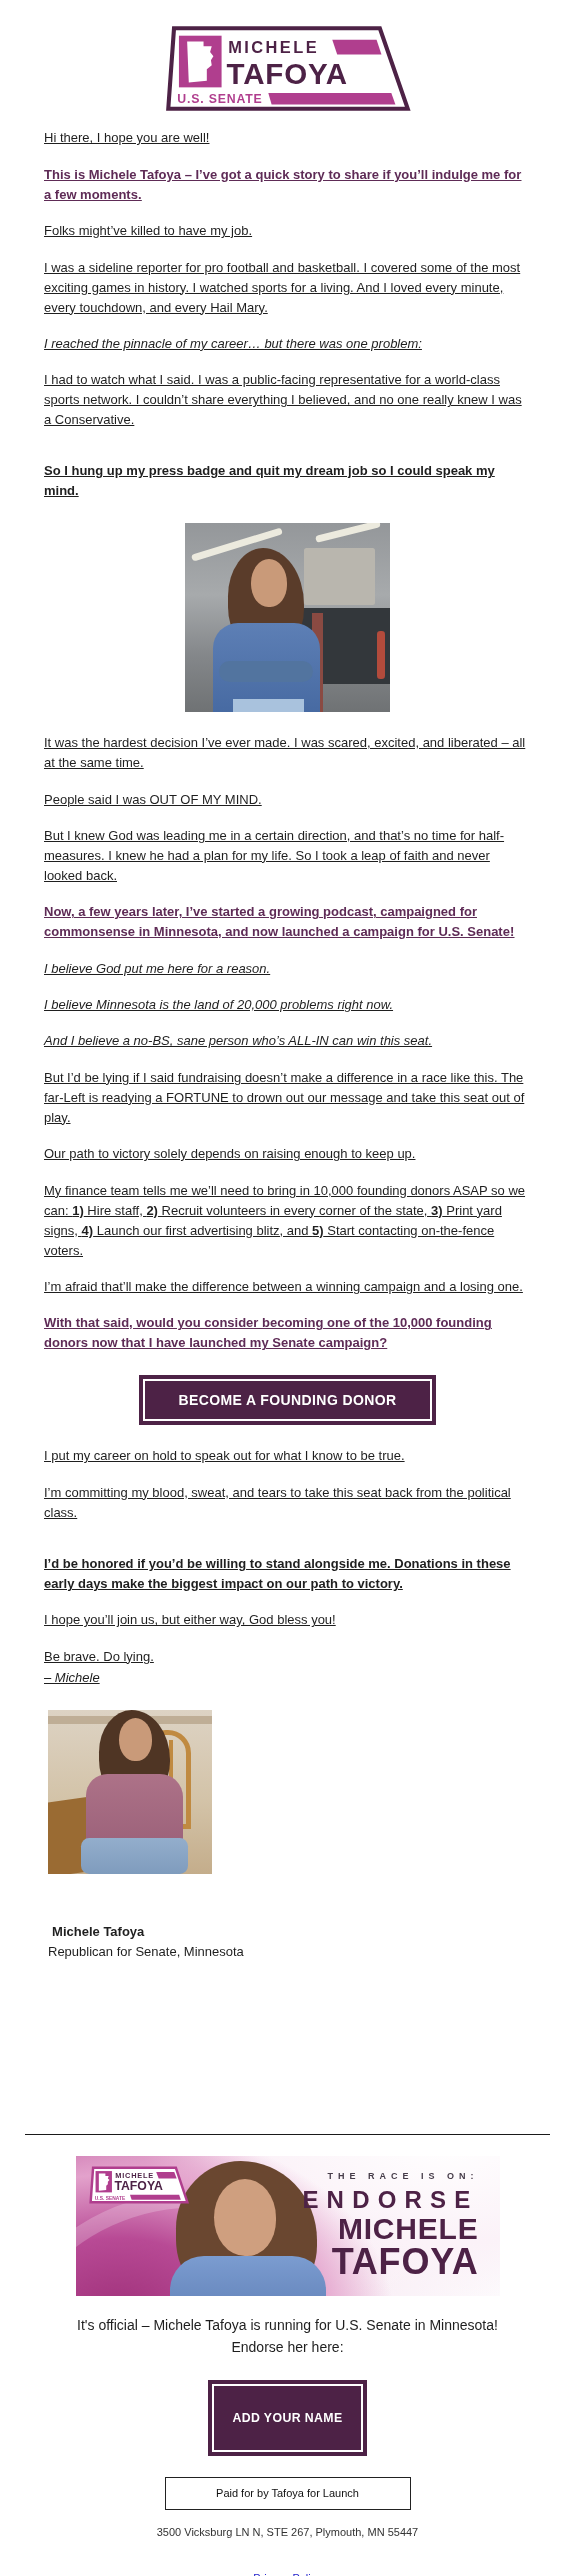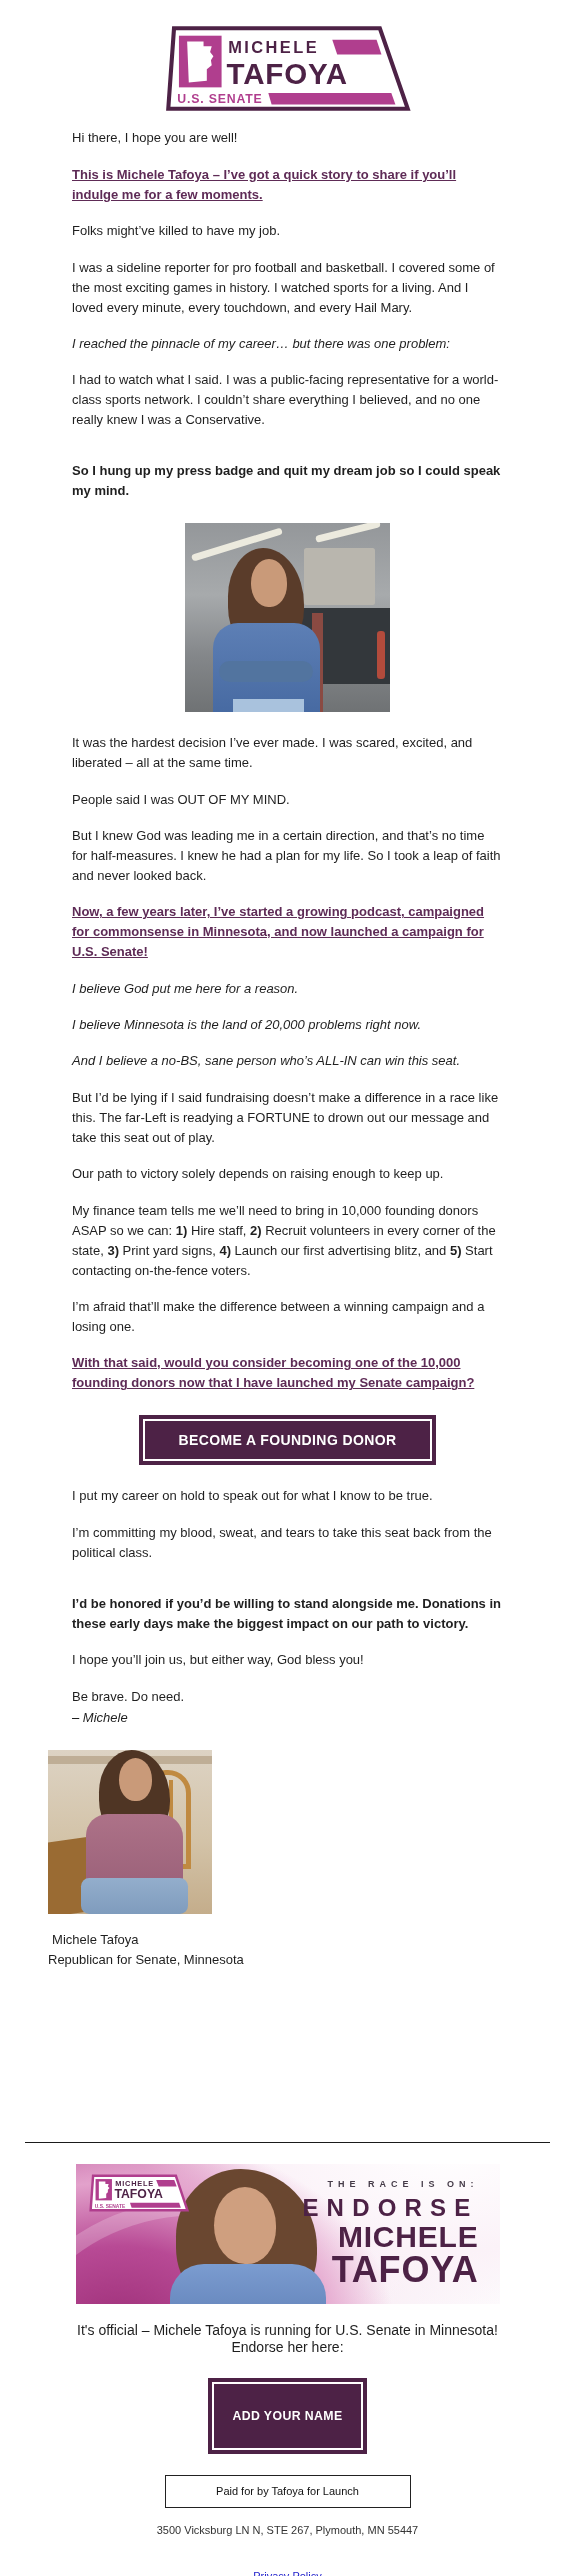--- a/index.html
+++ b/index.html
@@ -19,21 +19,21 @@
     font-size:13px;
     line-height:20px;
   }
   .email{width:575px;}
 
   
   .logo-wrap{width:246px;margin:25px auto 0;}
   .logo-wrap svg{display:block;}
 
   
-  .letter{padding:0 72px;}
+  .letter{padding:0 44px;text-decoration:underline;}
   .para{margin:16.4px 0;}
   .italic{font-style:italic;}
   .bold{font-weight:bold;margin-top:31px;}
   .link{color:var(--plum);font-weight:bold;text-decoration:underline;cursor:pointer;}
   .lead{margin-bottom:0;}
   .signoff{margin-top:1.6px;font-style:italic;}
 
   
   .photo1{width:205px;height:189px;margin:21.4px auto;position:relative;overflow:hidden;
     background:linear-gradient(180deg,#94979a 0%,#a7aaac 38%,#84878a 70%,#6f7274 100%);}
@@ -55,21 +55,21 @@
   .p2-shelf{position:absolute;top:6.6px;left:0;width:164px;height:8.2px;background:#bfae96;}
   .p2-chairback{position:absolute;right:21.4px;top:20px;width:48px;height:99px;border:5px solid #c08a41;border-radius:23px 23px 0 0;background:transparent;}
   .p2-slat{position:absolute;right:39px;top:30px;width:4.1px;height:82px;background:#c08a41;}
   .p2-table{position:absolute;left:-25px;top:90px;width:90px;height:74px;background:#9a6b33;transform:rotate(-8deg);border-radius:6.6px;}
   .p2-hair{position:absolute;left:51px;top:0px;width:71px;height:92px;background:#4f3524;border-radius:46% 54% 44% 46%;}
   .p2-face{position:absolute;left:71px;top:8.2px;width:33px;height:43px;background:#c99a79;border-radius:50% 50% 46% 48%;}
   .p2-shirt{position:absolute;left:38px;top:64px;width:97px;height:71px;background:linear-gradient(180deg,#ad7288,#9c627a);border-radius:21.4px 23px 6.6px 6.6px;}
   .p2-jeans{position:absolute;left:33px;top:128px;width:107px;height:36px;background:linear-gradient(180deg,#93aecc,#7f9cbd);border-radius:8.2px;}
 
   .caption{padding:16.4px 0 0 48px;}
-  .caption-name{font-weight:normal;padding-left:4.1px;}
+  .caption-name{font-weight:bold;padding-left:4.1px;margin-top:32px;}
 
   
   .btn-row{text-align:center;margin:21.4px 0;}
   .btn-outer{display:inline-block;background:var(--dark-purple);padding:4.1px;}
   .btn-inner{border:2.5px solid #ffffff;background:var(--dark-purple);color:#ffffff;
     font-weight:bold;letter-spacing:0.4px;cursor:pointer;}
   .donate .btn-inner{font-size:14px;padding:9px 33px;}
   .addname .btn-inner{font-size:12.3px;padding:22px 18px;}
 
   
@@ -89,21 +89,21 @@
   .bn-face{position:absolute;left:138px;top:23px;width:62px;height:77px;background:#cf9f7f;border-radius:50% 50% 46% 50%;}
   .bn-shirt{position:absolute;left:94px;top:100px;width:156px;height:49px;
     background:linear-gradient(180deg,#7b9cd0,#6787bd);border-radius:34px 34px 0 0;}
   .bn-minilogo{position:absolute;left:13px;top:10px;}
   .bn-text{position:absolute;right:21px;top:10px;text-align:right;color:var(--dark-purple);}
   .bn-kicker{font-size:9px;letter-spacing:5px;font-weight:600;color:#463c49;}
   .bn-endorse{font-size:24px;letter-spacing:8.2px;font-weight:700;margin-top:4.1px;}
   .bn-michele{font-size:30px;font-weight:800;letter-spacing:0.8px;line-height:1.05;margin-top:2.5px;}
   .bn-tafoya{font-size:36px;font-weight:800;letter-spacing:0.8px;line-height:1.0;}
 
-  .endorse-text{text-align:center;margin:18px auto 0;width:460px;font-size:14px;line-height:17px;}
+  .endorse-text{text-align:center;margin:18px auto 0;width:460px;font-size:14px;line-height:22px;}
   .paid-box{width:246px;margin:18px auto 0;border:1.6px solid #222;padding:9px 3.3px;
     text-align:center;font-size:11px;line-height:13px;color:#111;}
   .address{text-align:center;font-size:11px;color:#333;margin-top:11.5px;}
   .privacy{text-align:center;margin-top:26px;font-size:11px;}
   .privacy span{color:#2222cc;text-decoration:underline;cursor:pointer;}
   .unsub{text-align:center;margin-top:10px;font-size:13px;color:#9a9a9a;padding-left:27px;}
   .unsub span{cursor:pointer;}
   .bottom-pad{height:25px;}
 </style>
 </head>
@@ -170,21 +170,21 @@
       <div class="btn-inner">BECOME A FOUNDING DONOR</div>
     </div>
   </div>
 
   <div class="letter">
     <div>
         <p class="para normal">I put my career on hold to speak out for what I know to be true.</p>
         <p class="para normal">I’m committing my blood, sweat, and tears to take this seat back from the political class.</p>
         <p class="para bold">I’d be honored if you’d be willing to stand alongside me. Donations in these early days make the biggest impact on our path to victory.</p>
         <p class="para normal">I hope you’ll join us, but either way, God bless you!</p>
-        <p class="para normal lead">Be brave. Do need.</p>
+        <p class="para normal lead">Be brave. Do lying.</p>
         <p class="para signoff">– Michele</p>
       </div>
   </div>
 
   <div class="photo2">
     <div class="p2-shelf"></div>
     <div class="p2-chairback"></div>
     <div class="p2-slat"></div>
     <div class="p2-table"></div>
     <div class="p2-hair"></div>

